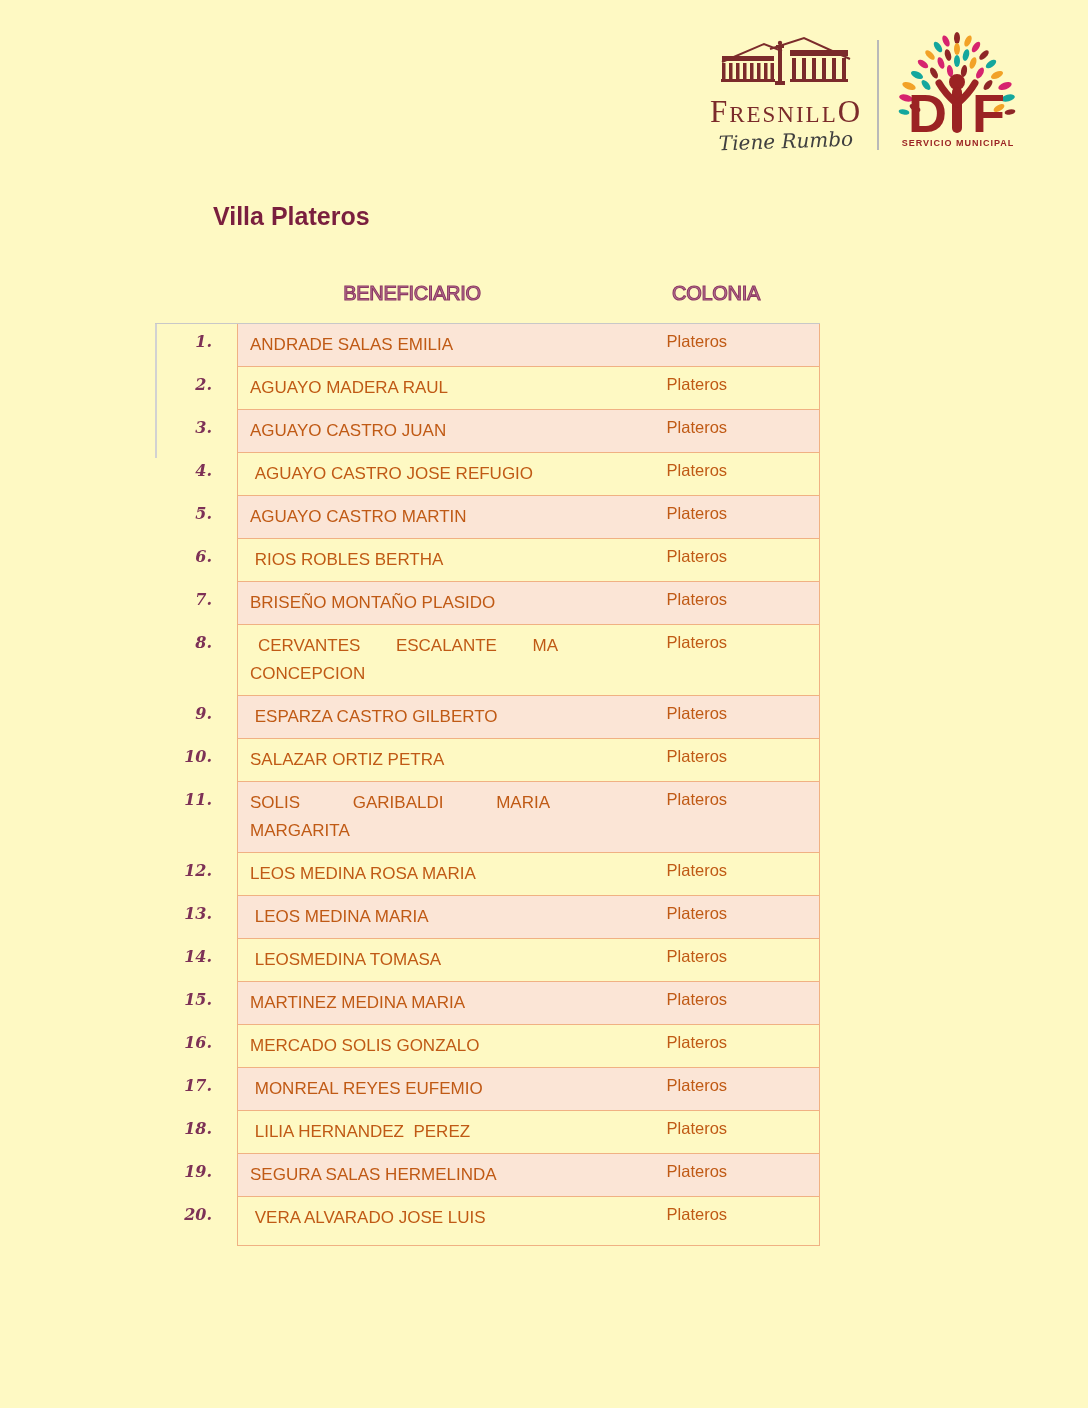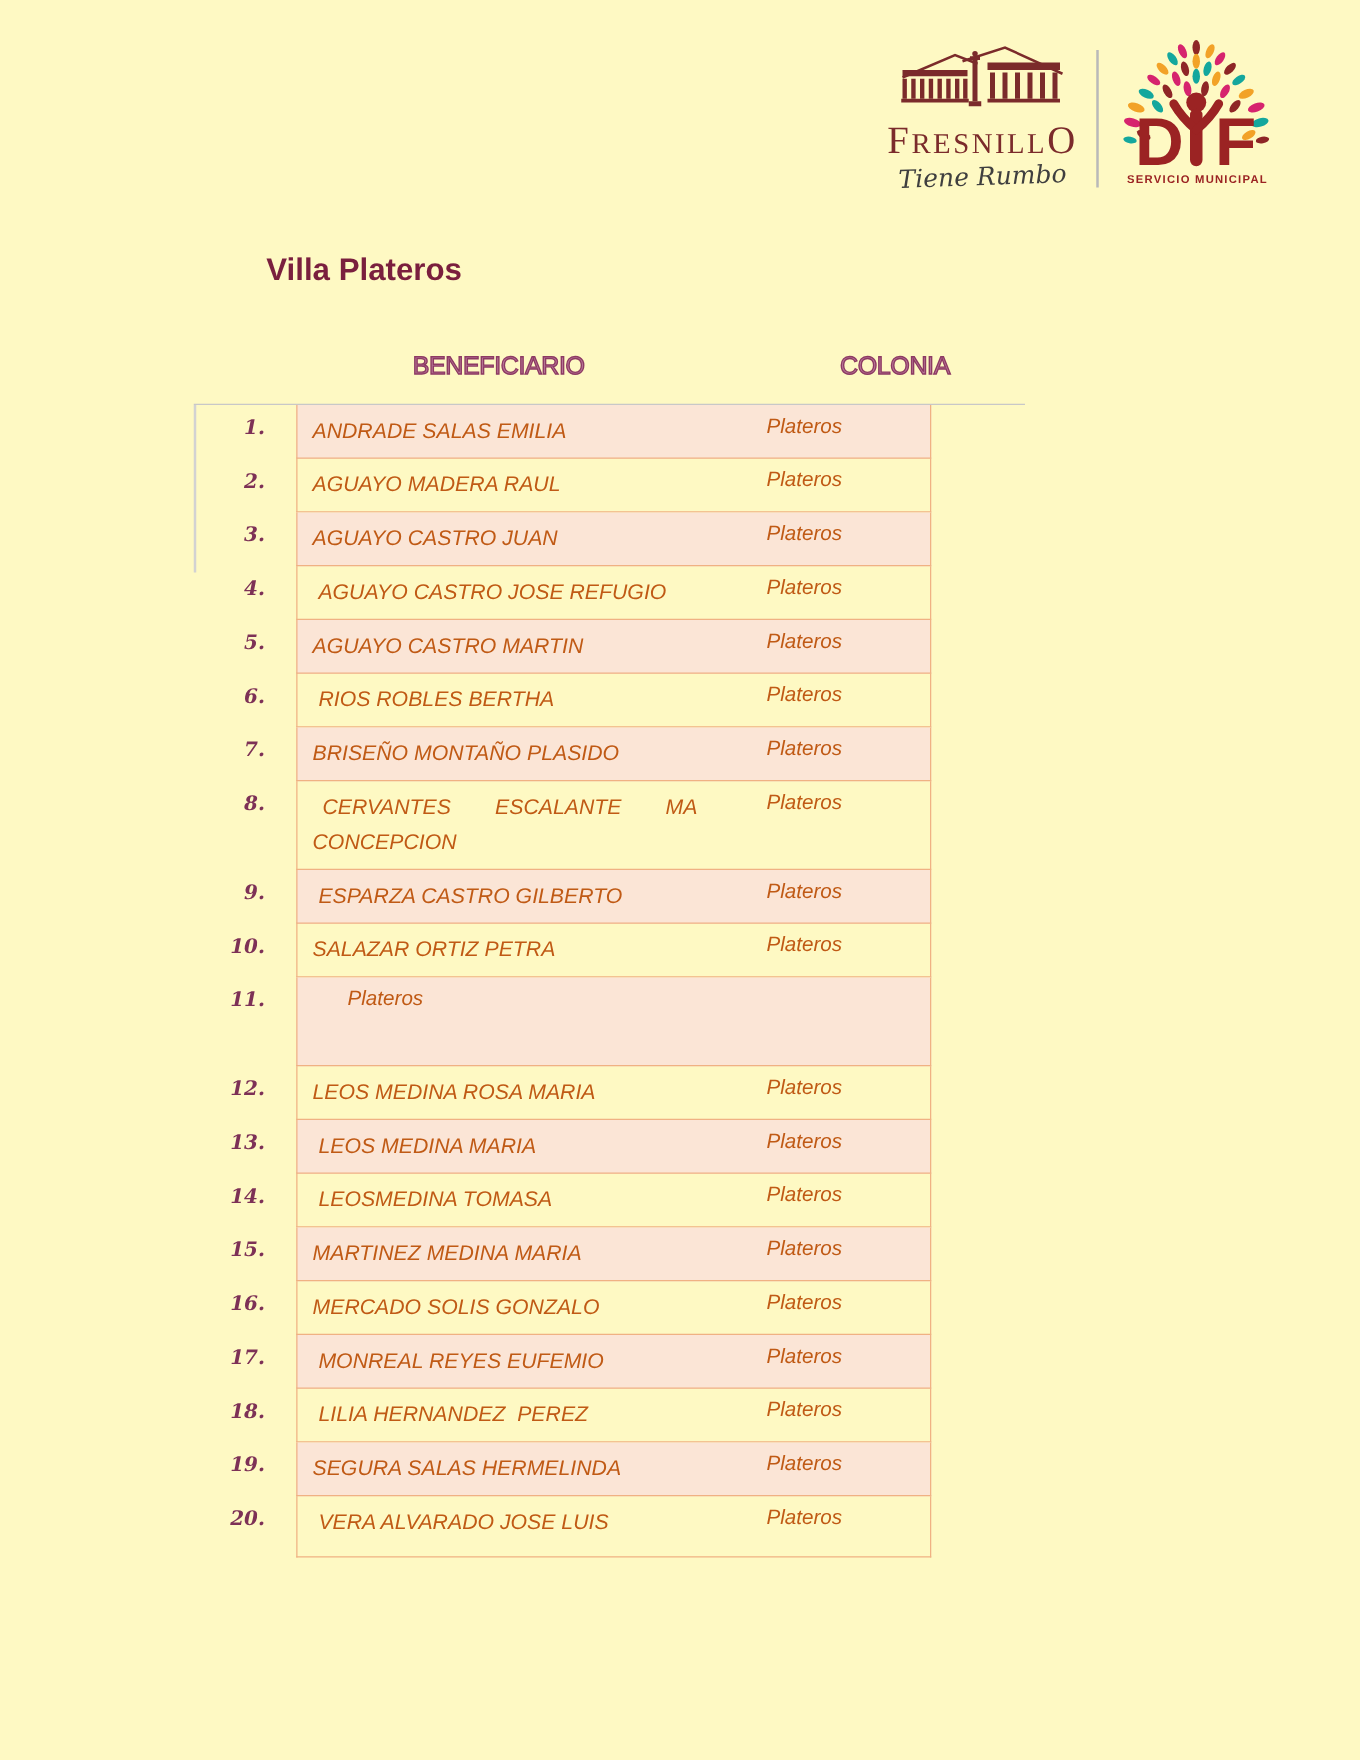--- a/index.html
+++ b/index.html
@@ -30,32 +30,32 @@
   .fres-word{font-family:"Liberation Serif",serif;letter-spacing:2px;line-height:1;margin-top:2px;white-space:nowrap;}
   .fres-word .big{font-size:31px;}
   .fres-word .small{font-size:23px;}
   .fres-tagline{font-family:"DejaVu Serif",serif;font-style:italic;font-size:20px;color:var(--c-tagline);margin-top:2px;transform:rotate(-2deg);}
   .logo-divider{position:absolute;left:877px;top:40px;width:2px;height:110px;background:#b9b9b9;}
   .dif{position:absolute;left:896px;top:30px;width:122px;height:130px;}
   
   .doc-title{position:absolute;left:213px;top:202px;font-size:25px;font-weight:bold;color:var(--c-title);margin:0;}
   .col-head{position:absolute;top:282px;font-size:20px;letter-spacing:-0.3px;
     color:var(--c-header_fill);-webkit-text-stroke:1.1px var(--c-header_stroke);text-align:center;}
-  .col-head.benef{left:309px;width:180px;}
+  .col-head.benef{left:322px;width:180px;}
   .col-head.colonia{left:656px;width:120px;}
   
   .btable{position:absolute;left:155px;top:323px;width:665px;border-top:1.5px solid var(--c-grayline);}
   .btable .vgray{position:absolute;left:0;top:0;width:1.5px;height:134px;background:#d2d2d2;}
   .trow{display:flex;height:43px;box-sizing:border-box;}
   .trow.tall{height:71px;}
   .trow.last{height:49px;}
   .num-cell{width:82px;box-sizing:border-box;text-align:right;padding:8px 25px 0 0;
     font-family:"DejaVu Serif",serif;font-style:italic;font-weight:bold;font-size:16px;color:var(--c-num);}
-  .body-cell{width:508px;box-sizing:border-box;display:flex;
-    border-left:1.5px solid var(--c-border);border-right:1.5px solid var(--c-border);border-bottom:1.5px solid var(--c-border);font-style:italic;}
+  .body-cell{width:583px;box-sizing:border-box;display:flex;
+    border-left:1.5px solid var(--c-border);border-right:1.5px solid var(--c-border);border-bottom:1.5px solid var(--c-border);}
   .trow.shaded .body-cell{background:var(--c-rowbg);}
   .name-cell{width:390px;box-sizing:border-box;padding:7px 0 0 12px;font-size:17px;line-height:28px;
     color:var(--c-name);white-space:pre-wrap;}
   .jline{display:flex;justify-content:space-between;width:300px;}
   .jline.indent{padding-left:8px;text-align:right;}
   .colonia-cell{width:193px;box-sizing:border-box;padding:8px 0 0 40px;font-size:16.5px;color:var(--c-name);}
 </style>
 </head>
 <body>
 
@@ -218,20 +218,21 @@
       <div class="trow">
         <div class="num-cell">10.</div>
         <div class="body-cell">
           <div class="name-cell">SALAZAR ORTIZ PETRA</div>
           <div class="colonia-cell">Plateros</div>
         </div>
       </div>
       <div class="trow shaded tall">
         <div class="num-cell">11.</div>
         <div class="body-cell">
+          <div class="name-cell"><div class="jline"><span>SOLIS</span><span>GARIBALDI</span><span>MARIA</span></div><div class="nline"><span>MARGARITA</span></div></div>
           <div class="colonia-cell">Plateros</div>
         </div>
       </div>
       <div class="trow">
         <div class="num-cell">12.</div>
         <div class="body-cell">
           <div class="name-cell">LEOS MEDINA ROSA MARIA</div>
           <div class="colonia-cell">Plateros</div>
         </div>
       </div>

